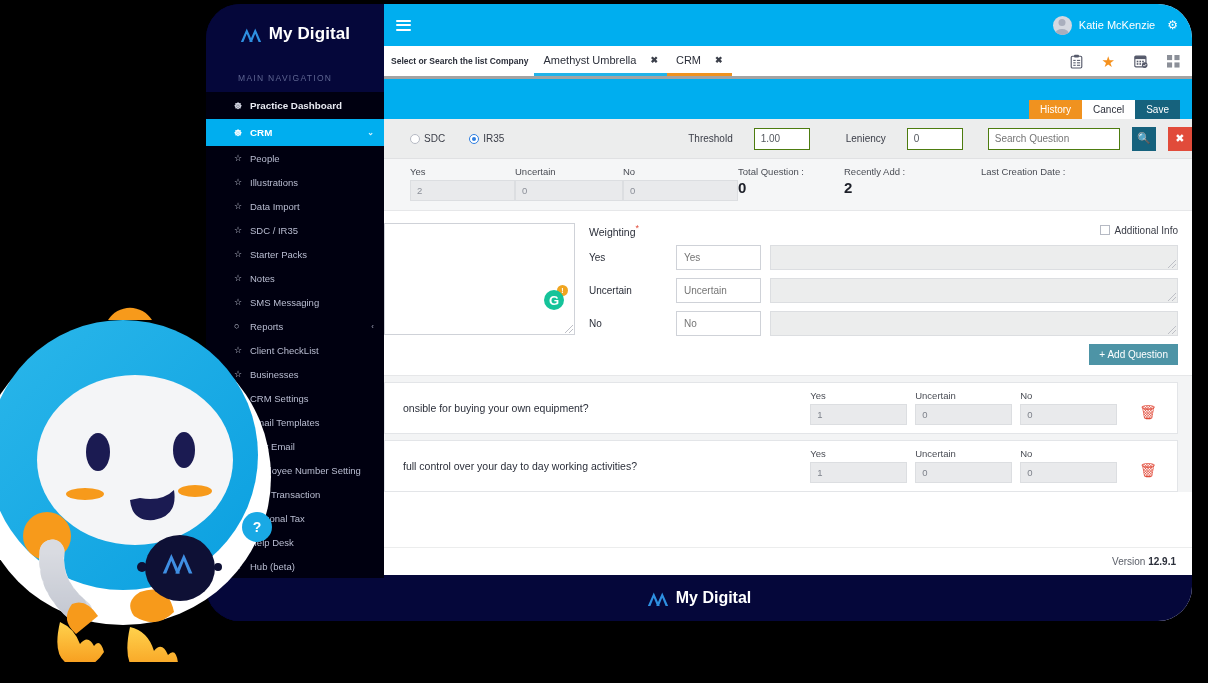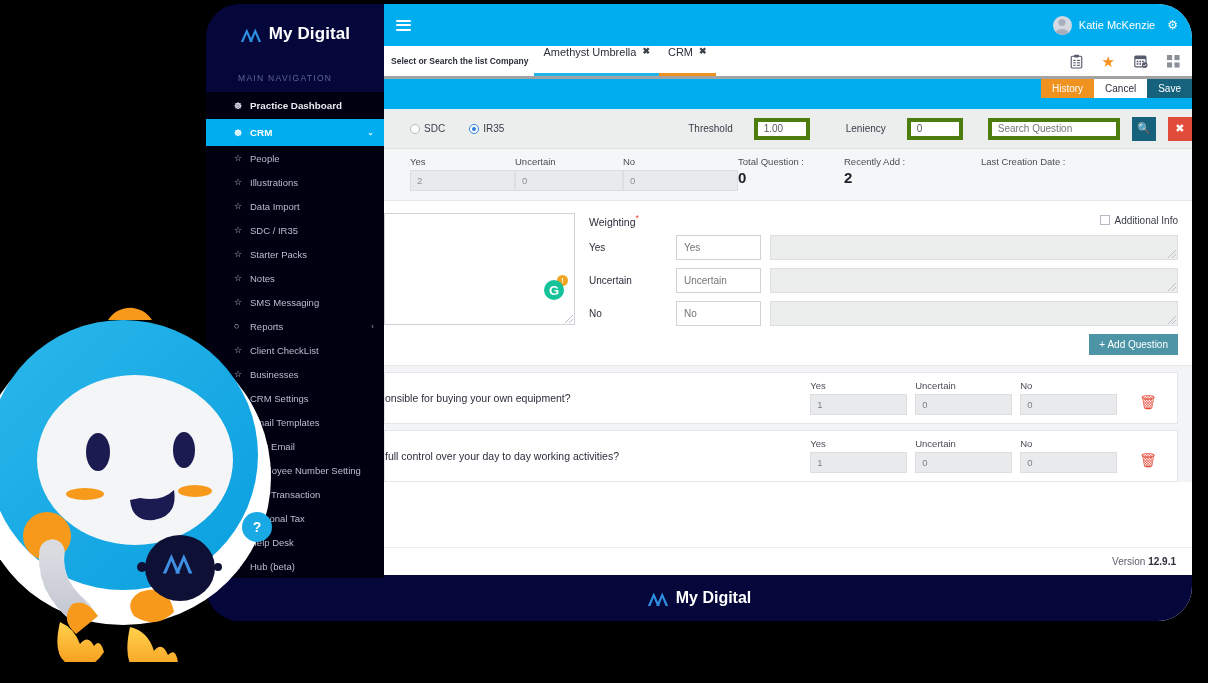--- a/index.html
+++ b/index.html
@@ -110,59 +110,59 @@
     border-bottom: 3px solid #a3a3a3;
     position: relative;
   }
   .tab-hint {
     display:flex; align-items:center;
     font-size:8.5px; font-weight:bold; color:#2b2f3a;
     padding: 0 6px 0 2px;
     white-space:nowrap;
   }
   .tab {
-    display:flex; align-items:flex-start; gap:6px;
+    display:flex; align-items:center; gap:14px;
     padding: 0 9px;
     font-size:11px; color:#2b2f3a;
     border-bottom: 3px solid transparent;
     white-space:nowrap;
   }
   .tab.act-blue { border-bottom-color:#22b3e8; }
   .tab.act-orange { border-bottom-color:#f0921f; }
   .tab .x { font-size:9px; color:#3b3f4a; font-weight:bold; }
   #tabstrip .spacer { flex:1; }
   .tab-icons { display:flex; align-items:center; gap:19px; padding-right:12px; }
   .tab-icons .ti { font-size:13px; color:#55596a; line-height:1; }
   .tab-icons .ti.star { color:#f5911e; font-size:15px; }
 
   
   #actionbar {
-    height: 30px; background:#00aeef;
-    display:flex; align-items:flex-start; justify-content:flex-end;
-    padding-right: 0; gap: 0;
+    height: 40px; background:#00aeef;
+    display:flex; align-items:flex-end; justify-content:flex-end;
+    padding-right: 12px; gap: 0;
   }
   .btn { font-size:10px; padding:4px 11px; border:0; cursor:pointer; line-height:1.1; }
   .btn-history { background:#f0921f; color:#fff; }
   .btn-cancel  { background:#ffffff; color:#2b2f3a; }
   .btn-save    { background:#16627d; color:#fff; }
 
   
   #filterbar {
     height: 40px; background:#eceded;
     display:flex; align-items:center;
     padding-left: 26px; gap:8px;
     border-bottom:1px solid #e0e1e3;
   }
   .radio-wrap { display:flex; align-items:center; gap:4px; margin-right:16px; font-size:10px; color:#3a3d47;}
   .rd { width:10px; height:10px; border-radius:50%; border:1px solid #b6bac4; background:#fff; display:inline-block; position:relative;}
   .rd.on { border-color:#2f7fe0; }
   .rd.on::after { content:''; position:absolute; left:2px; top:2px; width:4px;height:4px;border-radius:50%;background:#2f7fe0;}
   .fl-label { font-size:10px; color:#3a3d47; }
   .fl-input {
-    height:22px; border:4px solid #4d7c0f; background:#fff;
+    height:22px; border:1px solid #4d7c0f; background:#fff;
     font-size:10px; color:#54585f; padding:0 6px; outline:none;
     font-family:"Liberation Sans", sans-serif;
   }
   .sq-btn { width:26px;height:24px;border:0;color:#fff;font-size:11px;cursor:pointer; }
   .sq-search{ background:#16627d; }
   .sq-clear { background:#e14b3a; }
 
   
   #statsrow {
     height: 52px; background:#f5f6f7;
@@ -232,21 +232,21 @@
   }
 
   
   #qlist { background:#f3f4f5; padding: 6px 14px 0 0; }
   .qrow {
     background:#fff; border:1px solid #e3e5e8;
     height: 52px; display:flex; align-items:center;
     margin-bottom:6px;
     padding-right: 8px;
   }
-  .qtext { flex:1; font-size:10.5px; color:#2b2f3a; padding-left: 0; }
+  .qtext { flex:1; font-size:10.5px; color:#2b2f3a; padding-left: 18px; }
   .qcell { width:97px; margin-right:8px; display:flex; flex-direction:column; }
   .qcell .lbl { font-size:9.5px; color:#4a4d55; margin-bottom:3px; }
   .qcell .box {
     height:21px; background:#e9eaec; border:1px solid #dcdee1;
     font-size:9.5px; color:#7e828b; padding:0 6px; display:flex; align-items:center;
   }
   .trash { color:#e14b3a; font-size:14px; margin: 8px 12px 0 14px; cursor:pointer; }
 
   
   #panelfoot {

